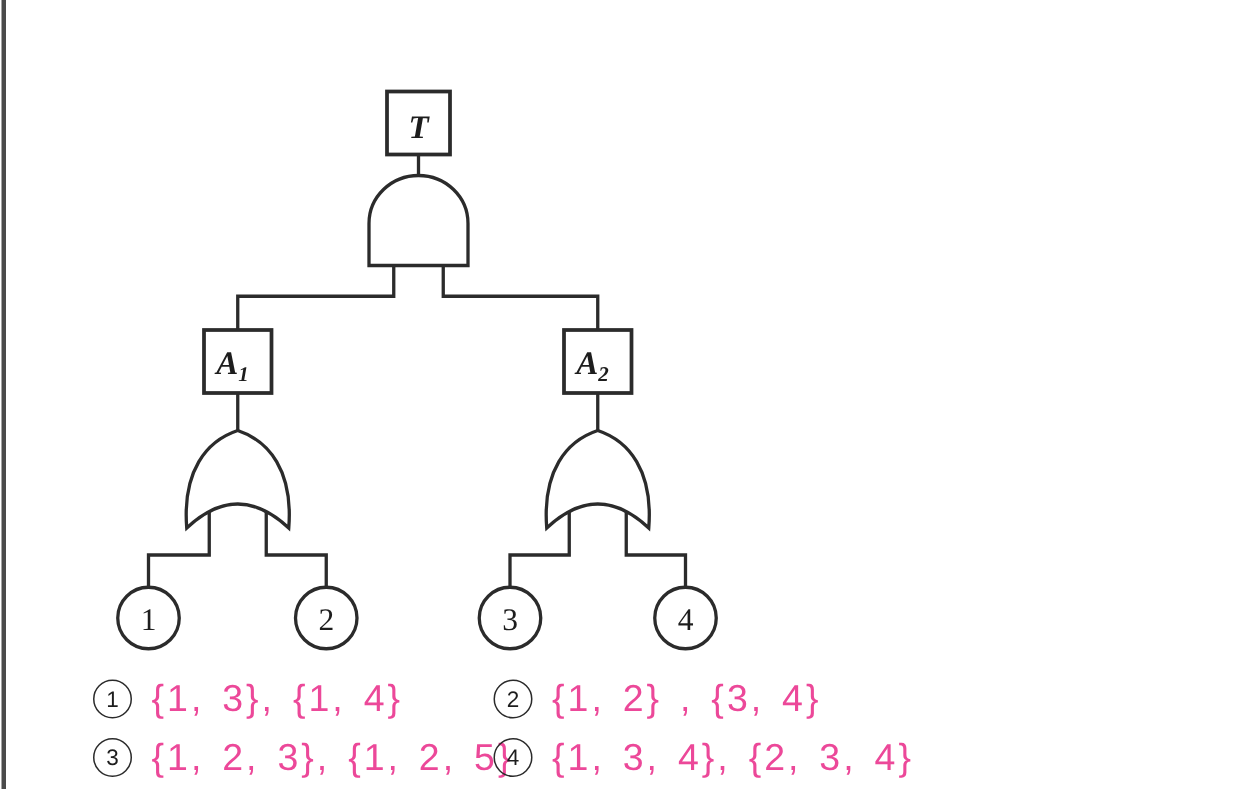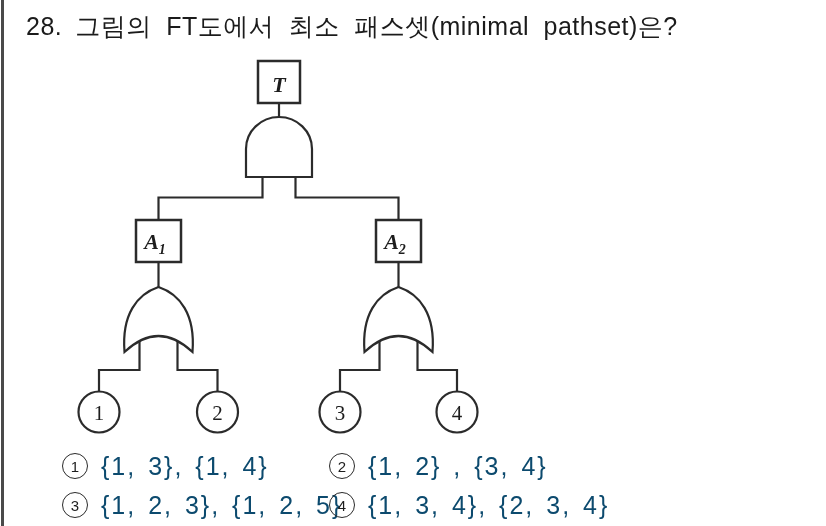--- a/index.html
+++ b/index.html
@@ -76,33 +76,30 @@
     align-items: center;
     justify-content: center;
     font-size: 15px;
     line-height: 1;
     color: #1d1d1d;
   }
   .sets {
     font-size: 25px;
     letter-spacing: 2px;
     word-spacing: 3px;
-    color: #0c4a6e;
+    color: #ec4899;
   }
 </style>
 </head>
 <body>
 
 <div class="page">
 
   <div class="left-rule"></div>
 
-  <div class="question-title">
-    <span class="q-number">28.</span><span>그림의 FT도에서 최소 패스셋(minimal pathset)은?</span>
-  </div>
 
   <svg class="tree-svg" viewBox="0 0 826 526">
 
     <path class="tree-line" d="M 279 103 V 118"></path>
 
     <path class="tree-line" d="M 262.5 177 V 197.5 H 158.5 V 220"></path>
     <path class="tree-line" d="M 295.5 177 V 197.5 H 398.5 V 220"></path>
 
     <path class="tree-line" d="M 158.5 262 V 289"></path>
     <path class="tree-line" d="M 398.5 262 V 289"></path>

